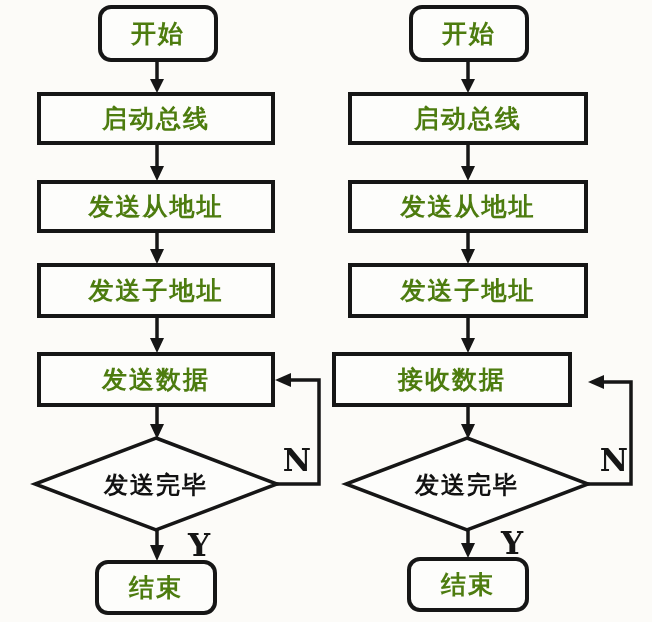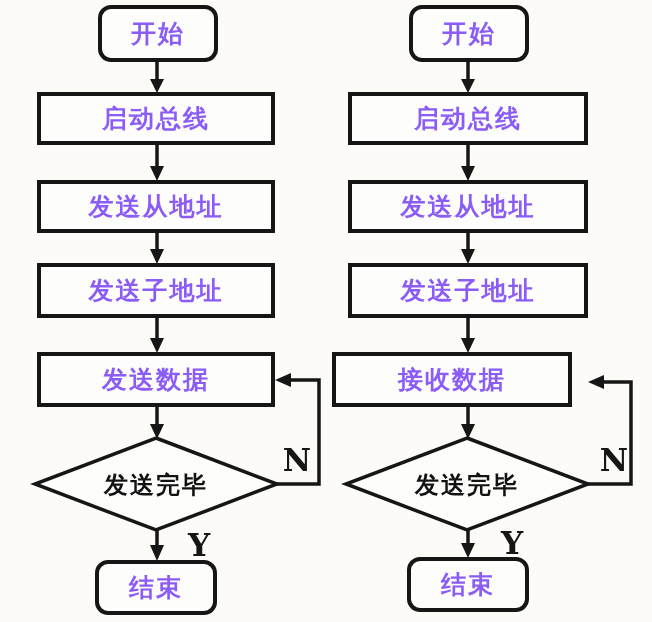--- a/index.html
+++ b/index.html
@@ -8,21 +8,21 @@
     width:652px;height:622px;
     background:#fcfbf8;
     font-family:"DejaVu Sans",sans-serif;
     overflow:hidden;
   }
   .connector-layer{position:absolute;left:0;top:0;width:652px;height:622px;}
   .node{
     position:absolute;box-sizing:border-box;
     border:4px solid #161616;background:#fdfdfb;
     display:flex;align-items:center;justify-content:center;
-    font-size:25px;font-weight:bold;color:#8b5cf6;
+    font-size:25px;font-weight:bold;color:#4d7c0f;
     letter-spacing:2px;white-space:nowrap;font-family:Liberation Serif, serif;
   }
   .terminal{border-radius:13px;}
   .flow-line{stroke:#161616;stroke-width:3.5;fill:none;}
   .arrow-head{fill:#161616;stroke:none;}
   .diamond{fill:#fdfdfb;stroke:#161616;stroke-width:3.5;}
   .diamond-label{
     font-family:"DejaVu Sans",sans-serif;
     font-size:24px;font-weight:bold;fill:#121212;
     text-anchor:middle;letter-spacing:2px;

